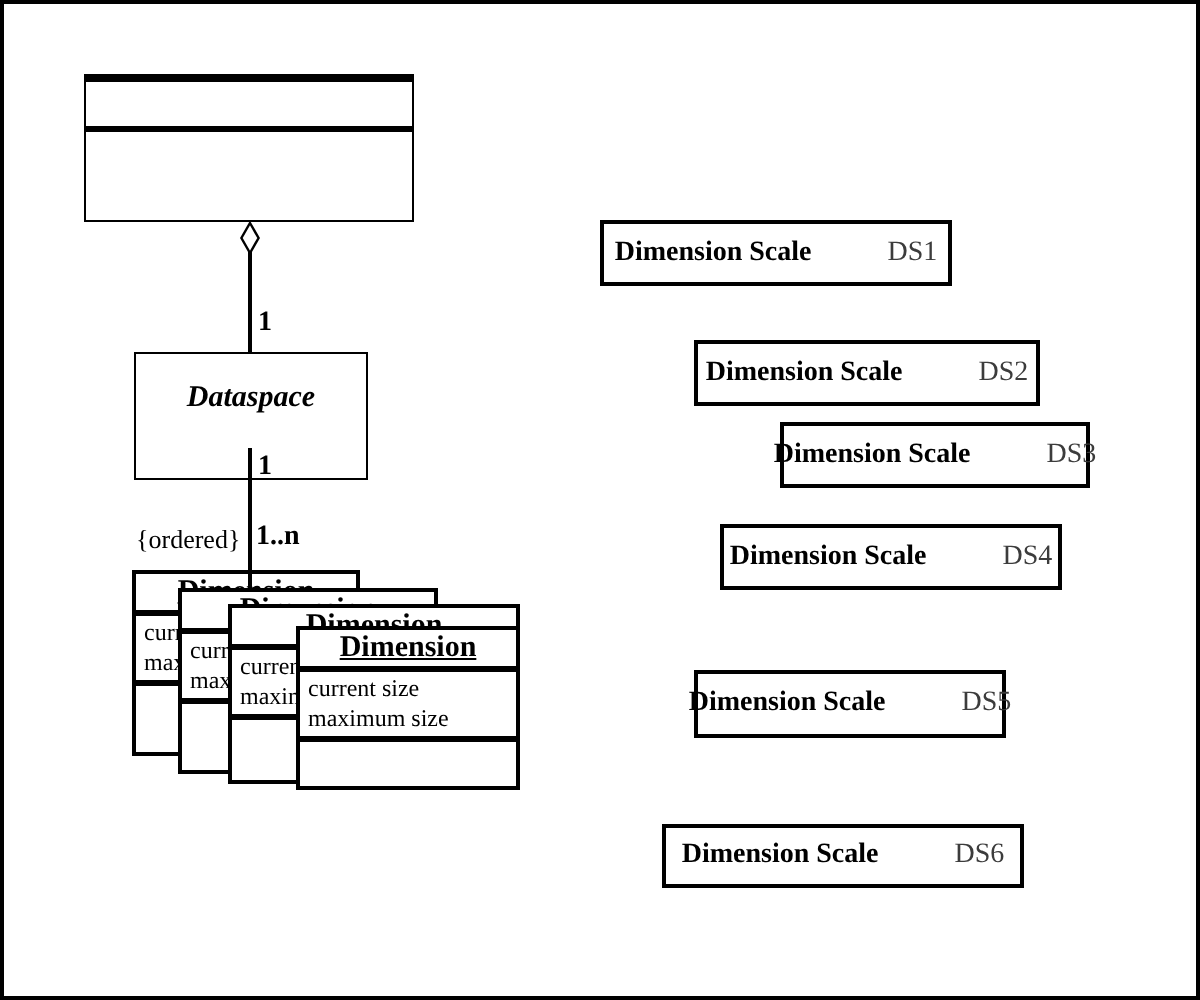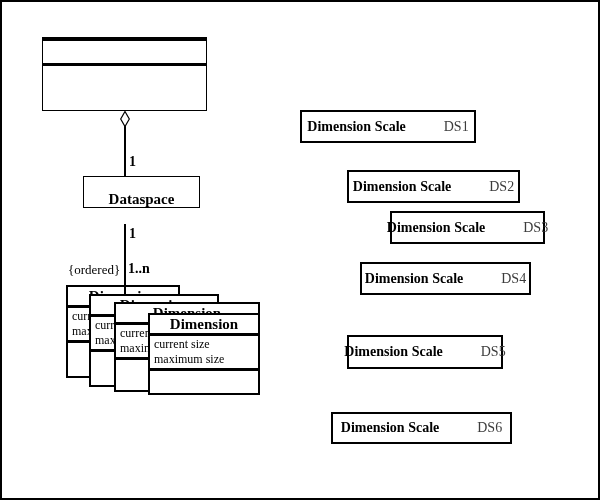--- a/index.html
+++ b/index.html
@@ -28,38 +28,39 @@
     white-space:nowrap;
     overflow:hidden;
   }
   .sep{height:3px;background:#000;}
   .compartment{box-sizing:border-box;}
 
   #dataset-box{left:40px;top:35px;width:165px;height:74px;}
   #dataset-box .title{height:21px;}
   #dataset-box .mid{height:22px;}
 
-  #dataspace-box{left:81px;top:174px;width:117px;height:32px;}
+  #dataspace-box{left:65px;top:174px;width:117px;height:64px;font-style:italic;}
   #dataspace-box .title{line-height:44px;font-size:15px;}
 
   
   .dim-box{
     position:absolute;
     box-sizing:border-box;
     background:#fff;
     border:2px solid #000;
     overflow:hidden;
   }
   .dim-box .title{
     height:18px;
     line-height:18px;
     text-align:center;
     font-weight:bold;
     font-size:15px;
     white-space:nowrap;
+    text-decoration:underline;
   }
   .dim-box .attrs{
     height:32px;
     font-size:12px;
     line-height:15px;
     padding:1px 0 0 4px;
     box-sizing:border-box;
     white-space:nowrap;
     overflow:hidden;
   }

